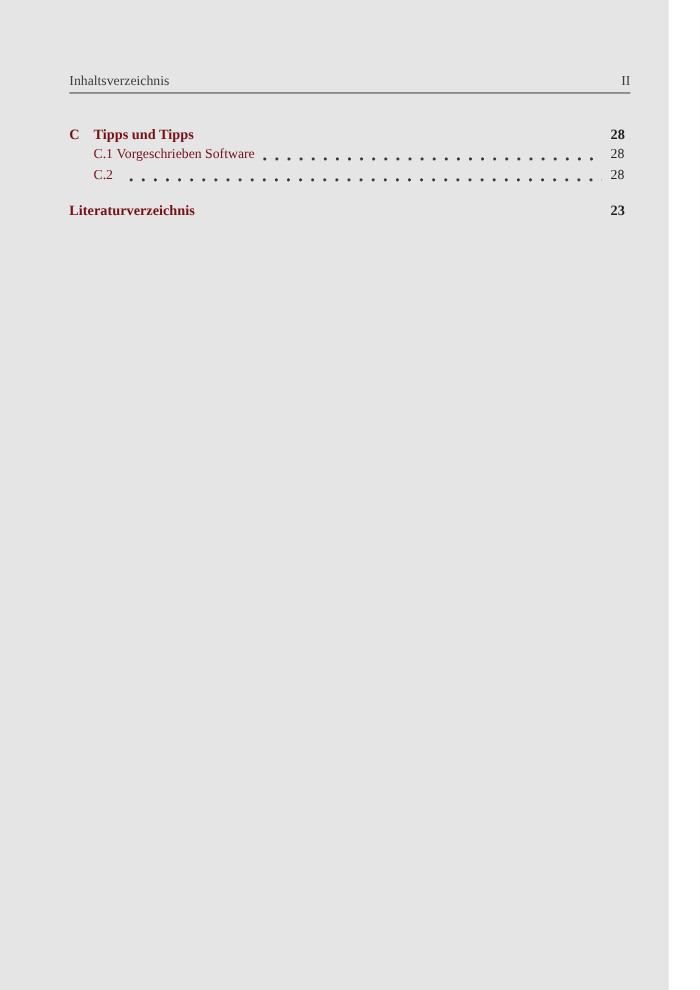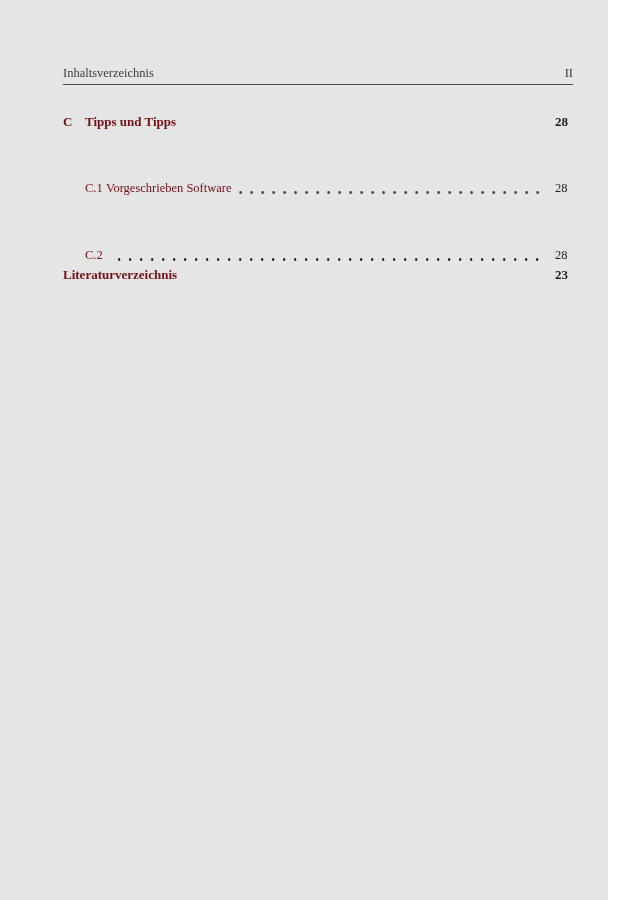--- a/index.html
+++ b/index.html
@@ -44,21 +44,20 @@
   }
   .toc-row.chapter {
     font-weight: bold;
     font-size: 13px;
     color: #751116;
   }
   .toc-row.section {
     font-size: 12.5px;
     color: #751116;
     padding-left: 22px;
-    margin-top: 48px;
   }
   .num {
     flex: none;
   }
   .num.chapter-num { width: 22px; }
   .num.section-num { width: 21px; }
   .label { flex: none; white-space: nowrap; }
   .spacer { flex: 1; }
   .leader {
     flex: 1;
@@ -76,21 +75,21 @@
     font-weight: normal;
     font-size: 12.5px;
     min-width: 18px;
     text-align: left;
   }
   .toc-row.chapter .pg {
     font-weight: bold;
     font-size: 13px;
   }
   .bib-row {
-    margin-top: 0;
+    margin-top: 12px;
   }
 </style>
 </head>
 <body>
 
 <div class="page">
   <div class="content">
 
     <div class="running-header">
       <span>Inhaltsverzeichnis</span>

